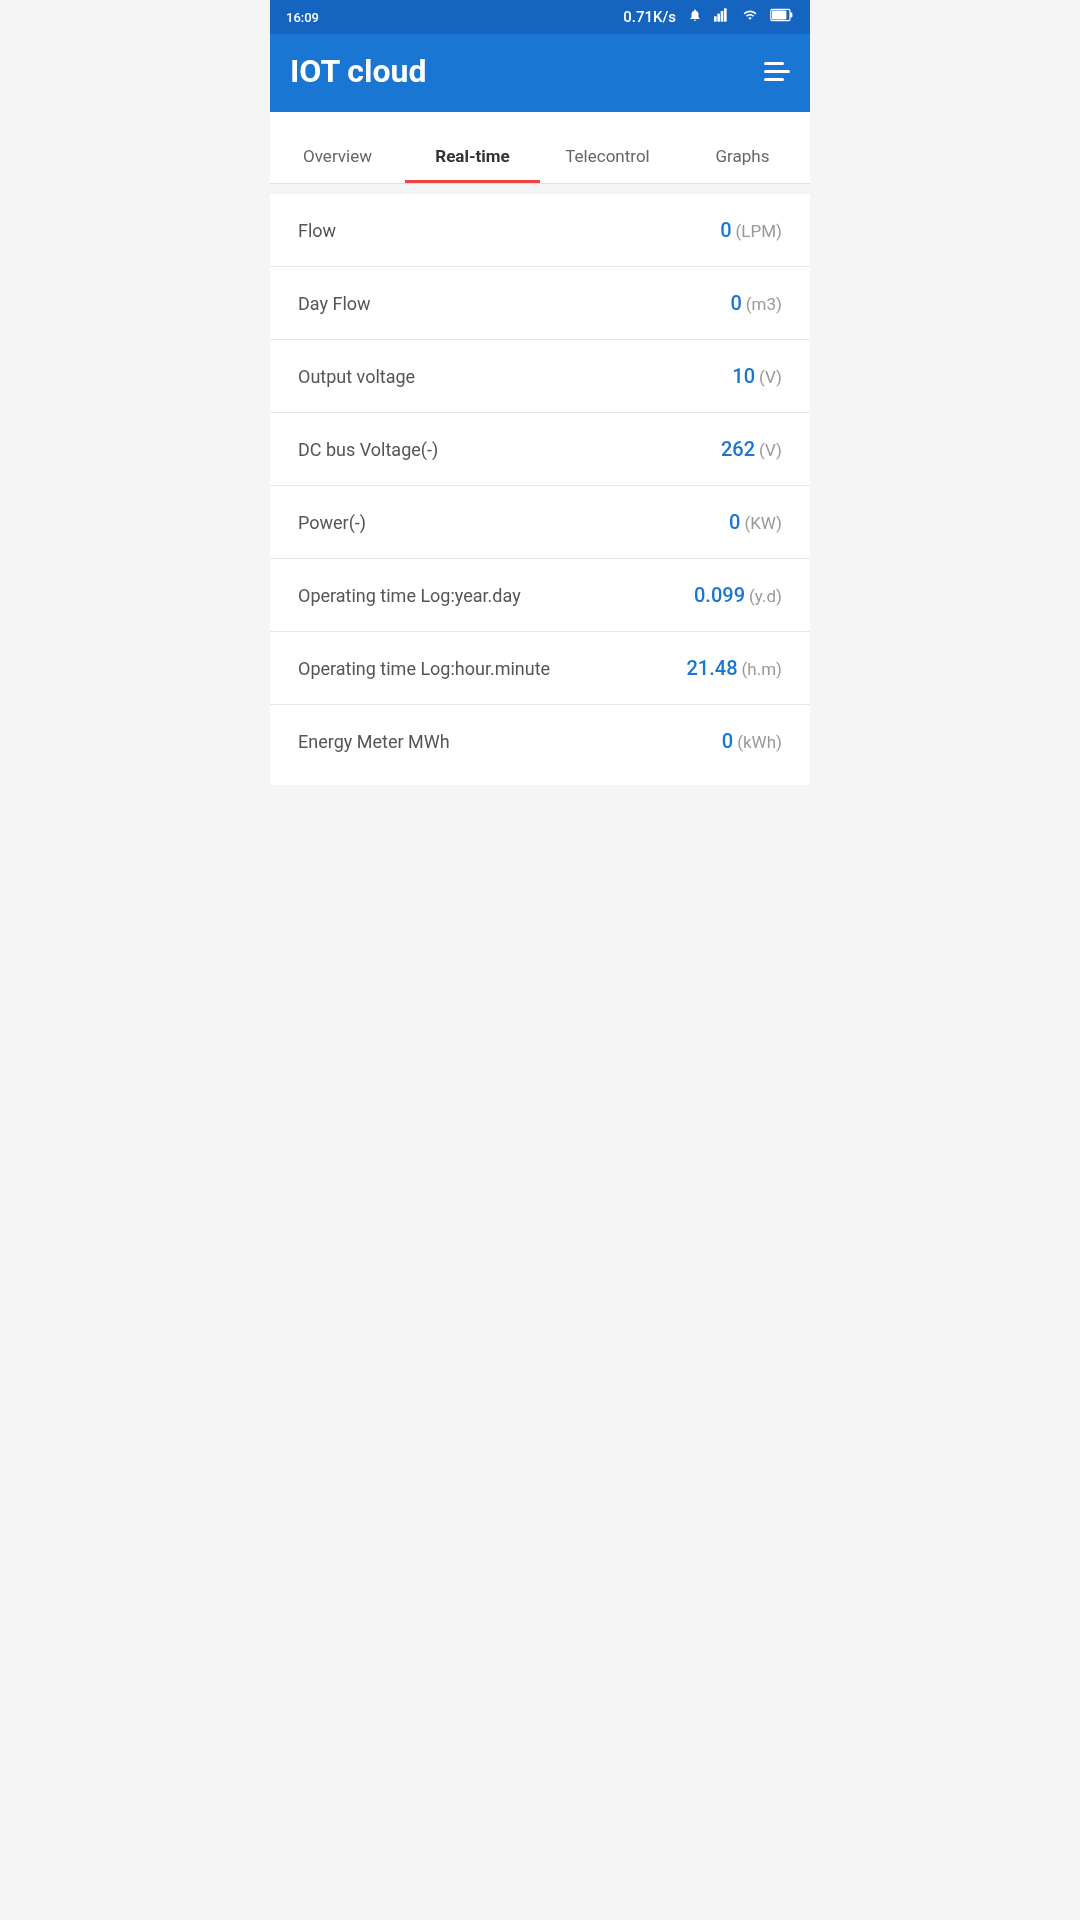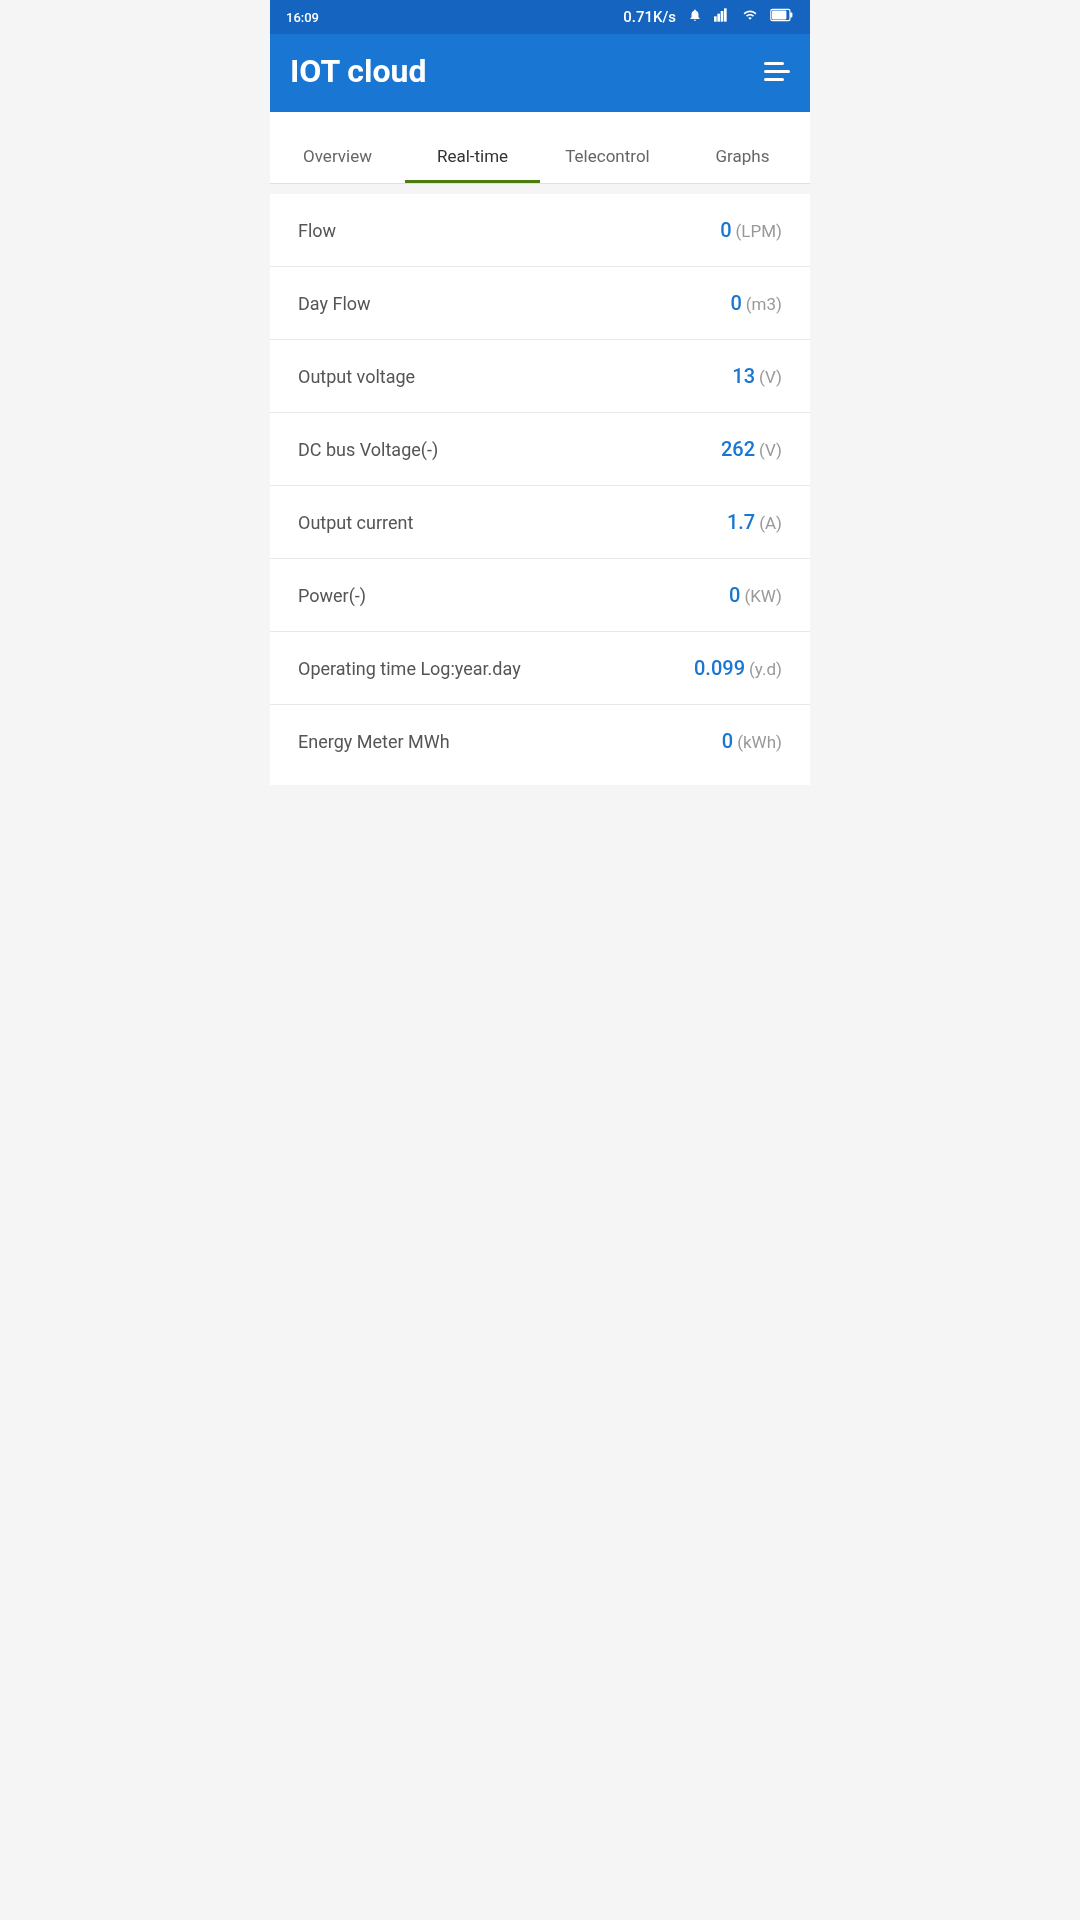--- a/index.html
+++ b/index.html
@@ -90,22 +90,22 @@
       font-size: 17px;
       color: #666;
       cursor: pointer;
       border-bottom: 3px solid transparent;
       position: relative;
       margin-top: 16px;
     }
 
     .tab.active {
       color: #333;
-      border-bottom: 3px solid #4d7c0f;
-      font-weight: 400;
+      border-bottom: 3px solid #ef4444;
+      font-weight: 700;
     }
 
     
     .content {
       background: white;
       margin-top: 10px;
     }
 
     .data-row {
       display: flex;
@@ -222,57 +222,57 @@
     <div class="row-value">
       <span class="number">0</span>
       <span class="unit">(m3)</span>
     </div>
   </div>
 
 
   <div class="data-row">
     <span class="row-label">Output voltage</span>
     <div class="row-value">
-      <span class="number">13</span>
+      <span class="number">10</span>
       <span class="unit">(V)</span>
     </div>
   </div>
 
   <div class="data-row">
     <span class="row-label">DC bus Voltage(-)</span>
     <div class="row-value">
       <span class="number">262</span>
       <span class="unit">(V)</span>
     </div>
   </div>
 
-  <div class="data-row">
-    <span class="row-label">Output current</span>
-    <div class="row-value">
-      <span class="number">1.7</span>
-      <span class="unit">(A)</span>
-    </div>
-  </div>
 
   <div class="data-row">
     <span class="row-label">Power(-)</span>
     <div class="row-value">
       <span class="number">0</span>
       <span class="unit">(KW)</span>
     </div>
   </div>
 
   <div class="data-row">
     <span class="row-label">Operating time Log:year.day</span>
     <div class="row-value">
       <span class="number">0.099</span>
       <span class="unit">(y.d)</span>
     </div>
   </div>
 
+  <div class="data-row">
+    <span class="row-label">Operating time Log:hour.minute</span>
+    <div class="row-value">
+      <span class="number">21.48</span>
+      <span class="unit">(h.m)</span>
+    </div>
+  </div>
 
   <div class="data-row" style="padding-bottom: 32px;">
     <span class="row-label">Energy Meter MWh</span>
     <div class="row-value">
       <span class="number">0</span>
       <span class="unit">(kWh)</span>
     </div>
   </div>
 </div>
 

